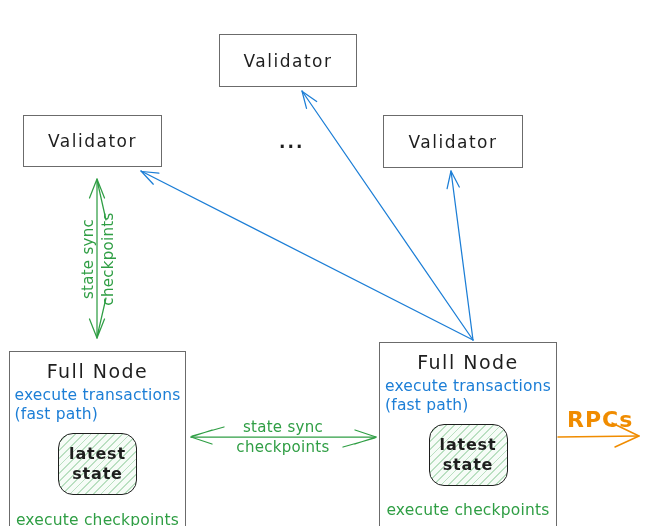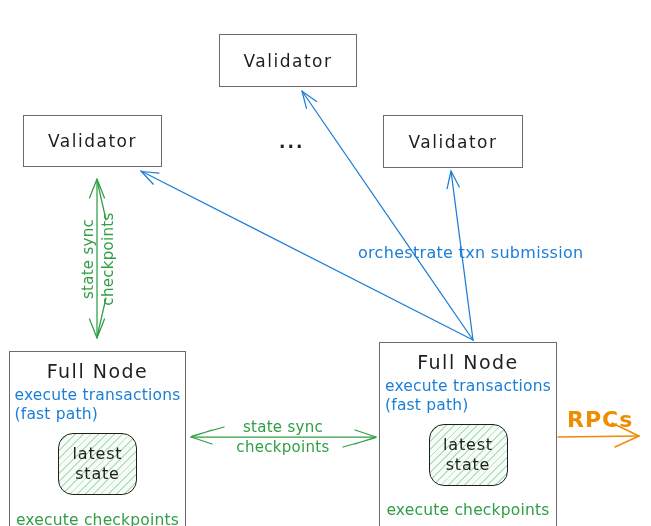--- a/index.html
+++ b/index.html
@@ -24,20 +24,21 @@
   .fn-left{left:9px;top:327px;width:177px;height:190px;}
   .fn-right{left:379px;top:318px;width:178px;height:189px;}
   .fn-title{font-size:19px;letter-spacing:1.5px;line-height:24px;white-space:nowrap;}
   .fn-blue{color:var(--blue,#1c7ed6);font-size:15.5px;line-height:19px;text-align:left;margin-top:3px;letter-spacing:.2px;}
   .latest-state{
     margin-top:9px;width:77px;height:60px;border:1.5px solid var(--ink,#1e1e1e);border-radius:15px;
     display:flex;flex-direction:column;align-items:center;justify-content:center;
     font-size:16px;line-height:20px;letter-spacing:.8px;
     background-color:#f6fcf7;
     background-image:repeating-linear-gradient(135deg,rgba(47,158,68,.30) 0px,rgba(47,158,68,.30) 1.3px,transparent 1.3px,transparent 5.5px);
+    font-weight:bold;
   }
   .fn-green{margin-top:auto;margin-bottom:11px;color:var(--green,#2f9e44);font-size:15.5px;letter-spacing:.2px;white-space:nowrap;}
 
   .ellipsis{position:absolute;left:279px;top:108px;font-size:17px;font-weight:bold;letter-spacing:2px;}
 
   .lbl{position:absolute;color:var(--green,#2f9e44);font-size:15px;line-height:20px;text-align:center;letter-spacing:.3px;}
   .lbl-vertical{left:98px;top:235px;width:170px;transform:translate(-50%,-50%) rotate(-90deg);}
   .lbl-horizontal{left:283px;top:413px;width:170px;transform:translate(-50%,-50%);}
   .lbl-orchestrate{position:absolute;left:358px;top:219px;color:var(--blue,#1c7ed6);font-size:16px;letter-spacing:.3px;white-space:nowrap;}
   .lbl-rpcs{position:absolute;left:567px;top:383px;color:var(--orange,#f08c00);font-size:22px;font-weight:bold;letter-spacing:1px;}
@@ -88,21 +89,20 @@
     <span>Validator</span>
   </div>
 
   <div class="ellipsis">...</div>
 
   <div class="lbl lbl-vertical">
     <div>state sync</div>
     <div>checkpoints</div>
   </div>
 
-  <div class="lbl-orchestrate">orchestrate txn submission</div>
 
   <div class="box fullnode fn-left">
     <div class="fn-title">Full Node</div>
     <div class="fn-blue">
       <div>execute transactions</div>
       <div>(fast path)</div>
     </div>
     <div class="latest-state">
       <div>latest</div>
       <div>state</div>

